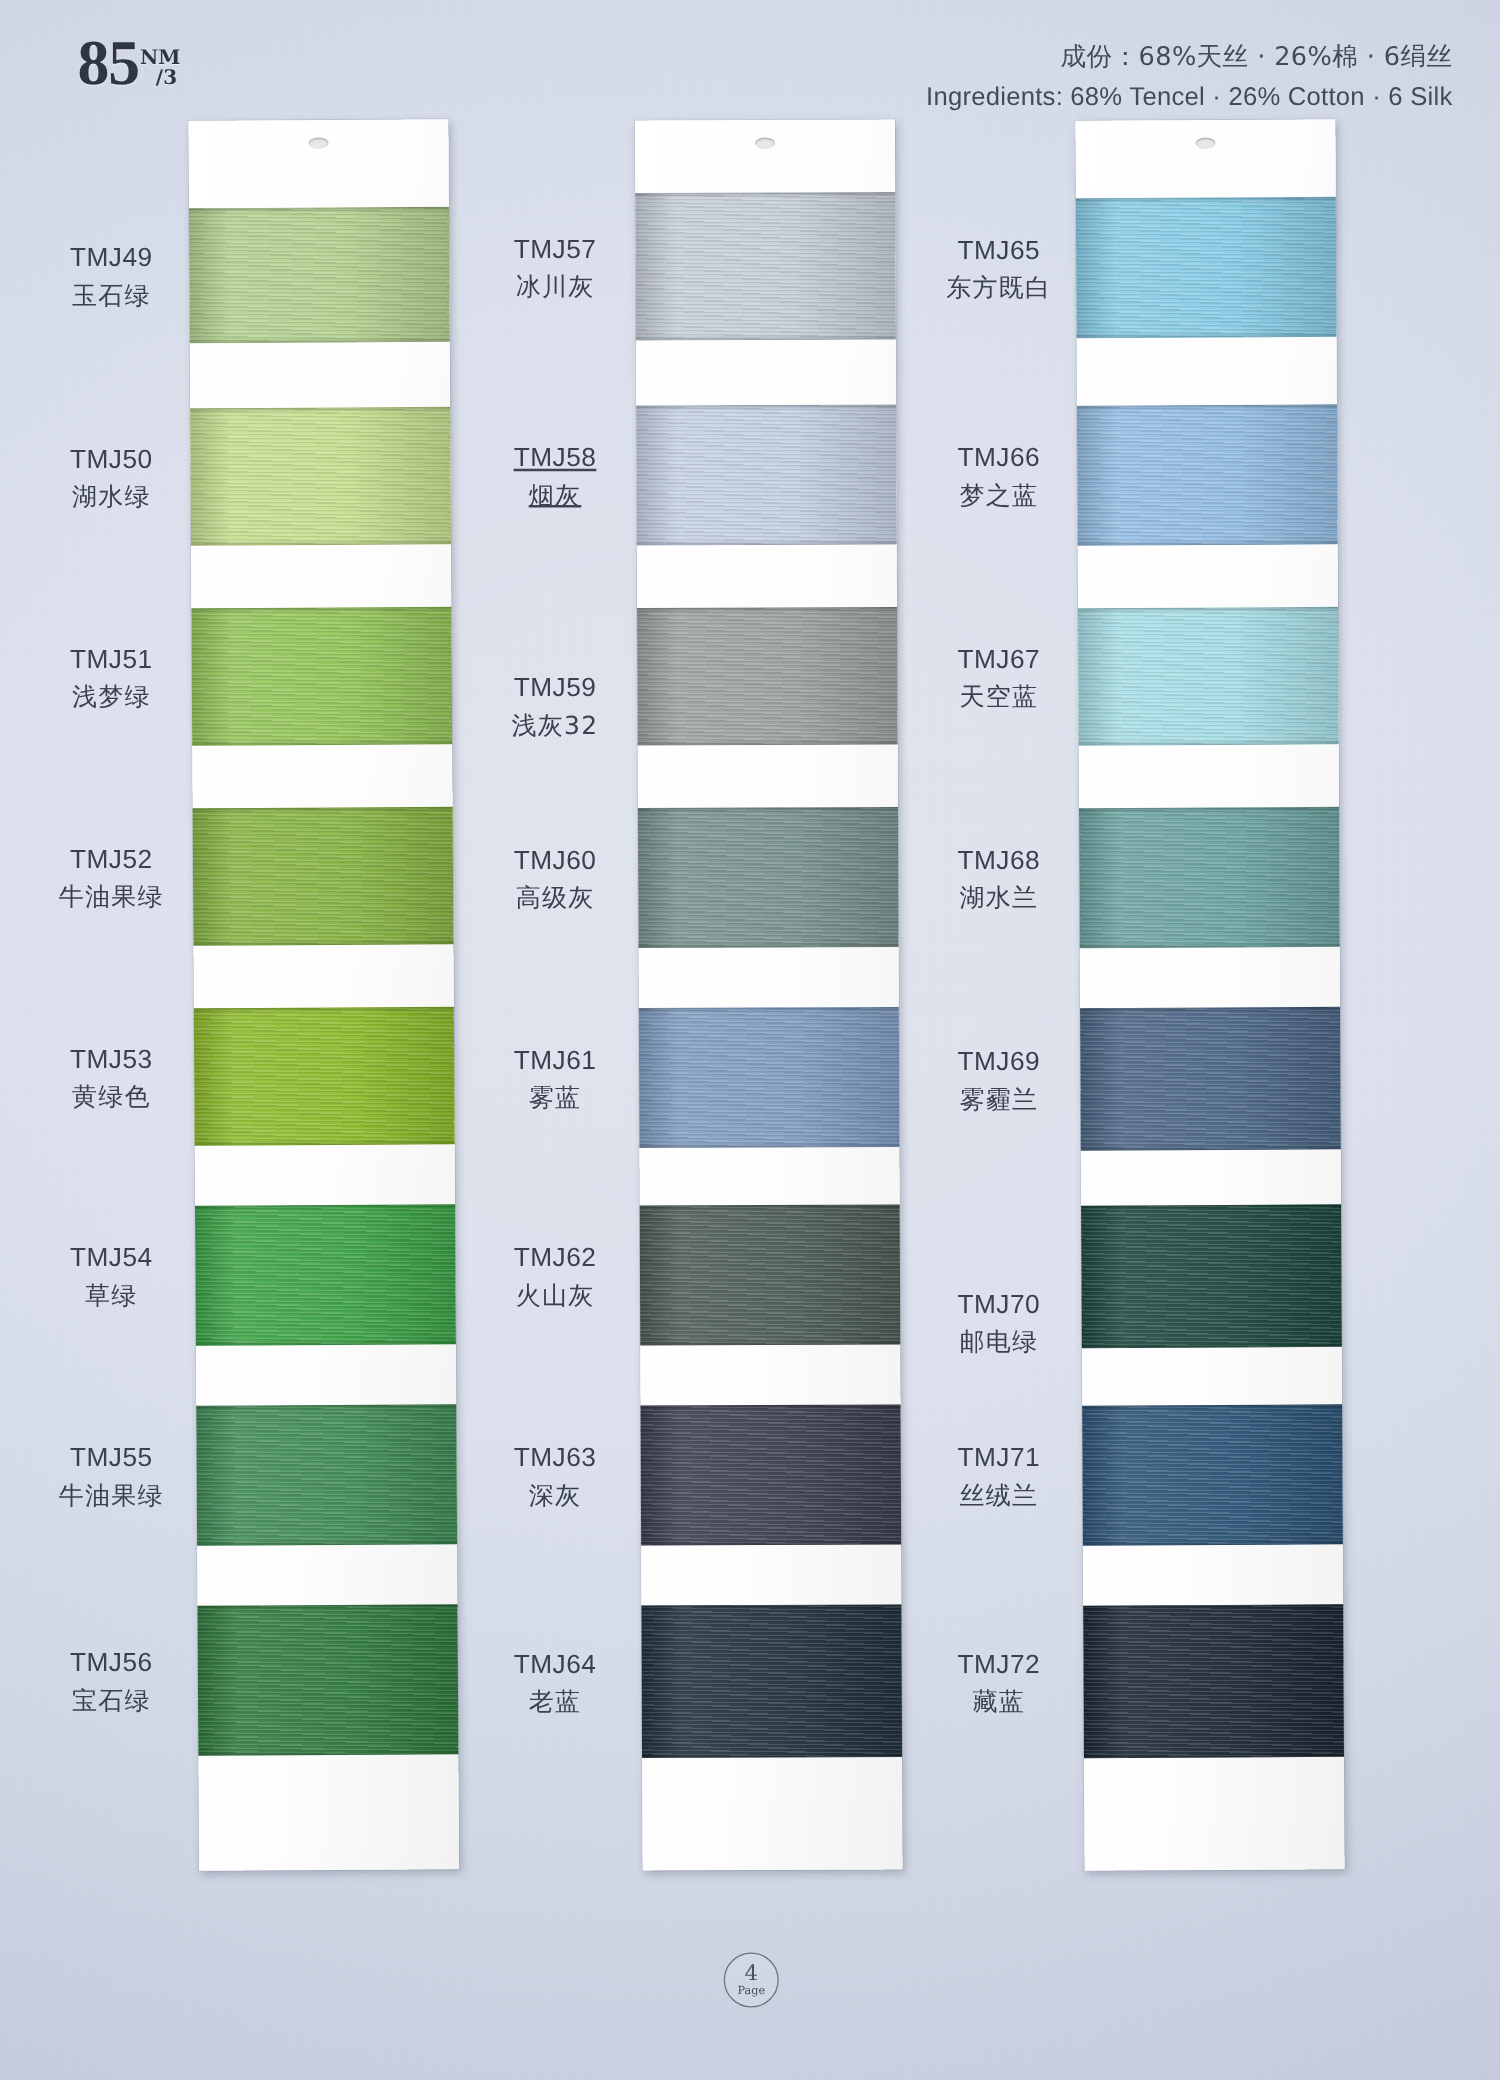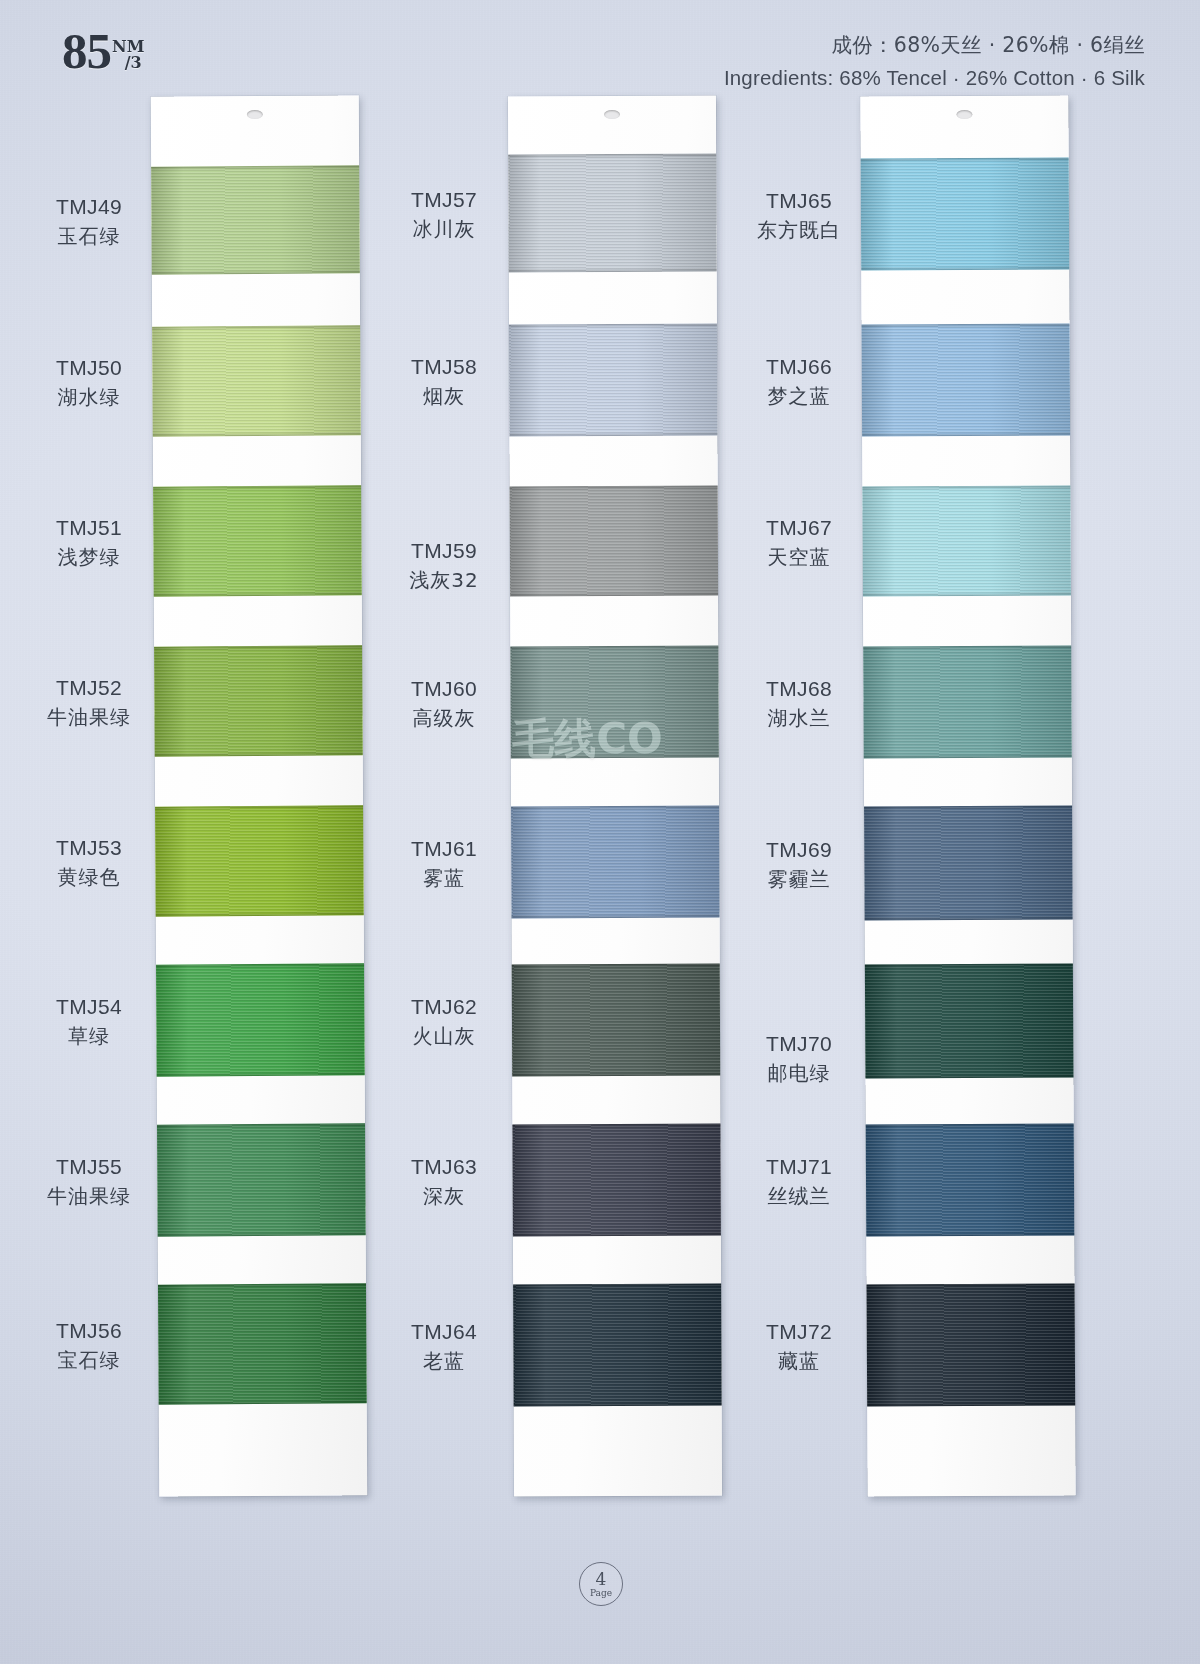--- a/index.html
+++ b/index.html
@@ -69,21 +69,21 @@
   .title-cn {
     font-family: "DejaVu Sans", "Liberation Sans", sans-serif;
     font-size: 37px;
     font-weight: 700;
     letter-spacing: 3px;
     margin-left: 16px;
     color: #2f3642;
   }
   .ingredients {
     position: absolute;
-    right: 55px;
+    right: 38px;
     top: 30px;
     text-align: right;
     color: #444b58;
     line-height: 1.55;
   }
   .ing-cn {
     font-size: 20.5px;
     font-family: "DejaVu Sans", sans-serif;
     letter-spacing: .3px;
   }
@@ -368,21 +368,21 @@
             <div class="topedge"></div>
             <div class="botedge"></div>
           </div>
         </div>
       </div>
       <div class="col col-1">
         <div class="label" style="top: 90px;">
           <div class="code">TMJ57</div>
           <div class="name">冰川灰</div>
         </div>
-        <div class="label" style="top: 257px;">
+        <div class="label" style="top: 257px; text-decoration: underline;">
           <div class="code">TMJ58</div>
           <div class="name">烟灰</div>
         </div>
         <div class="label" style="top: 441px; text-align: center;">
           <div class="code">TMJ59</div>
           <div class="name">浅灰32</div>
         </div>
         <div class="label" style="top: 579px;">
           <div class="code">TMJ60</div>
           <div class="name">高级灰</div>
@@ -535,23 +535,19 @@
           <div class="band" style="top: 1188px; height: 122px; background: rgb(27, 39, 51);">
             <div class="fiber"></div>
             <div class="shade"></div>
             <div class="topedge"></div>
             <div class="botedge"></div>
           </div>
         </div>
       </div>
     </div>
 
-  <div class="watermark">
-    <div class="wm-main">毛线CO</div>
-    <div class="wm-sub">专业纱线交易平台</div>
-  </div>
 
   <div class="page-badge">
     <span class="pnum">4</span>
     <span class="plab">Page</span>
   </div>
 
 </div>
 
 </body></html>

